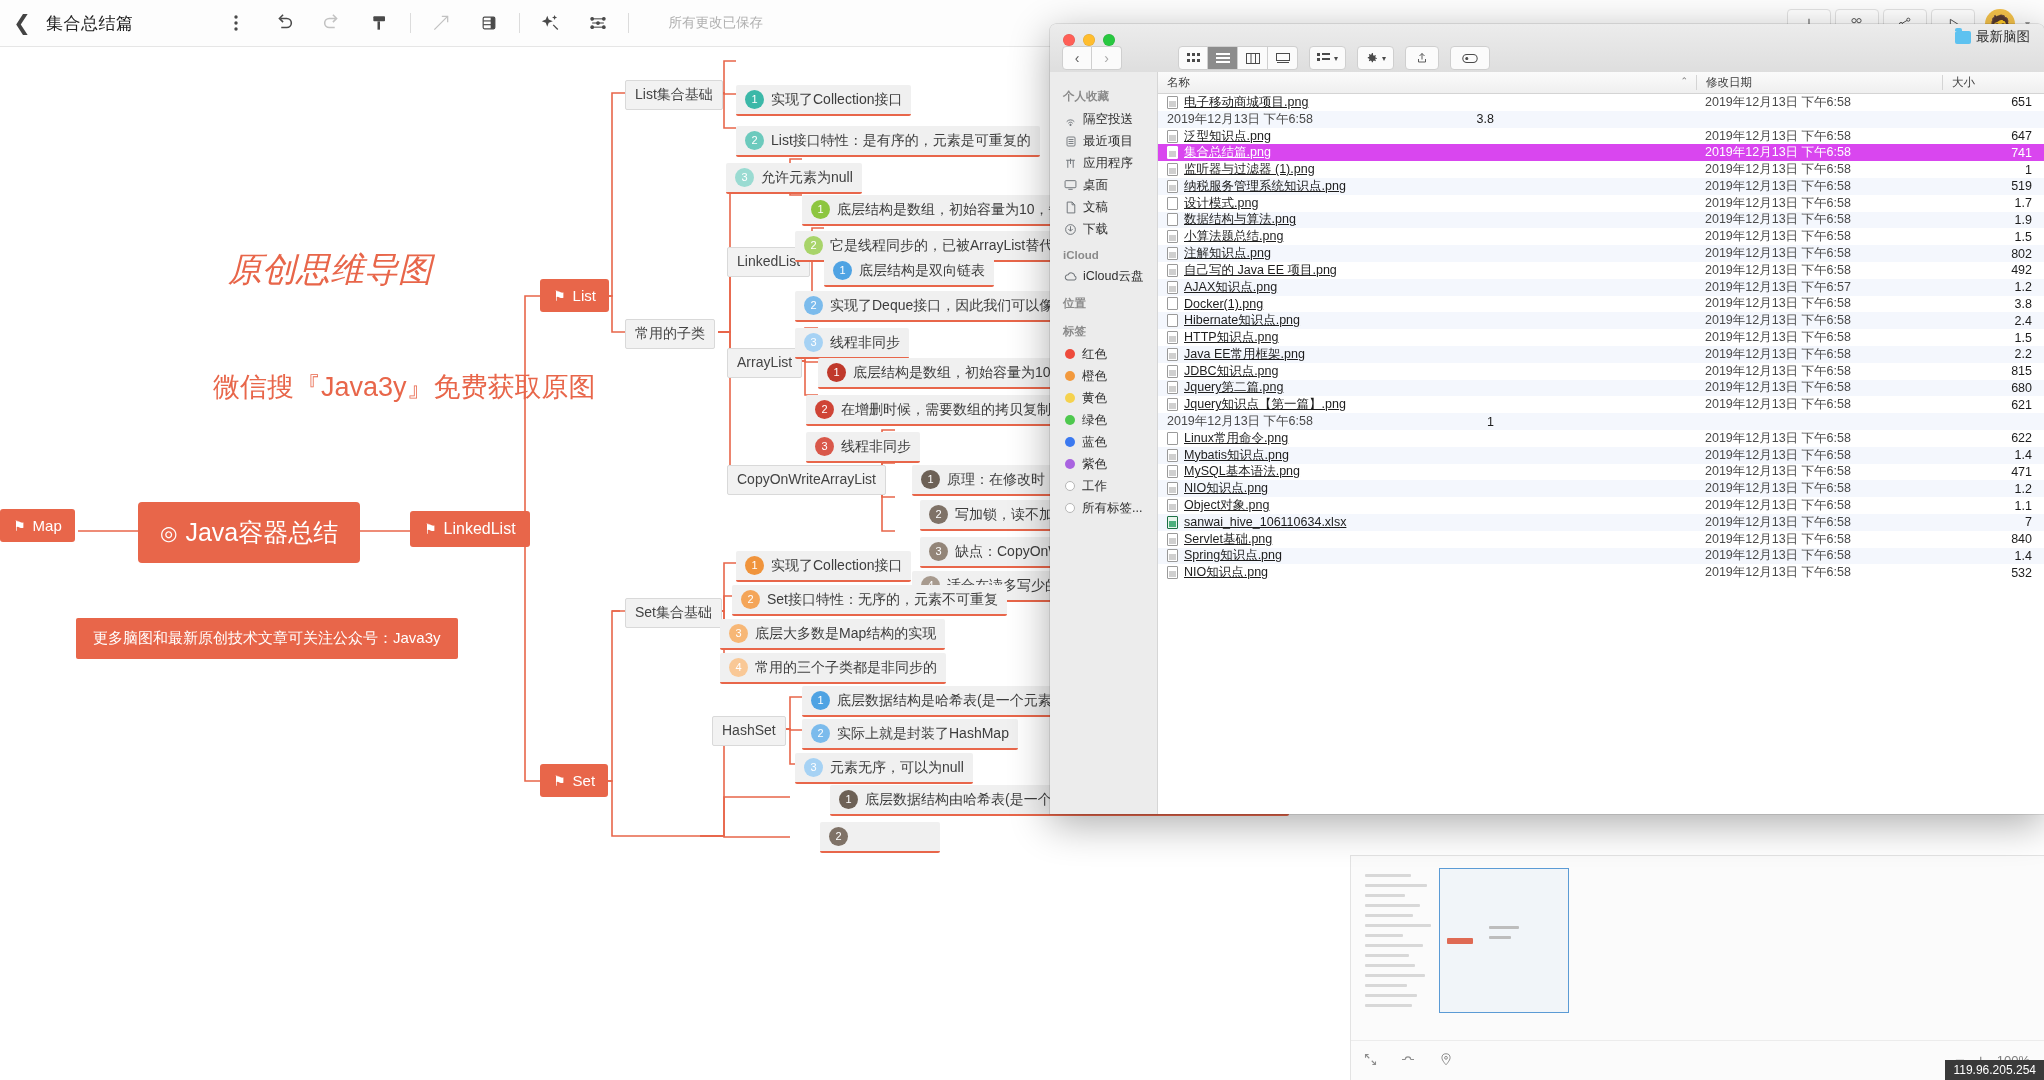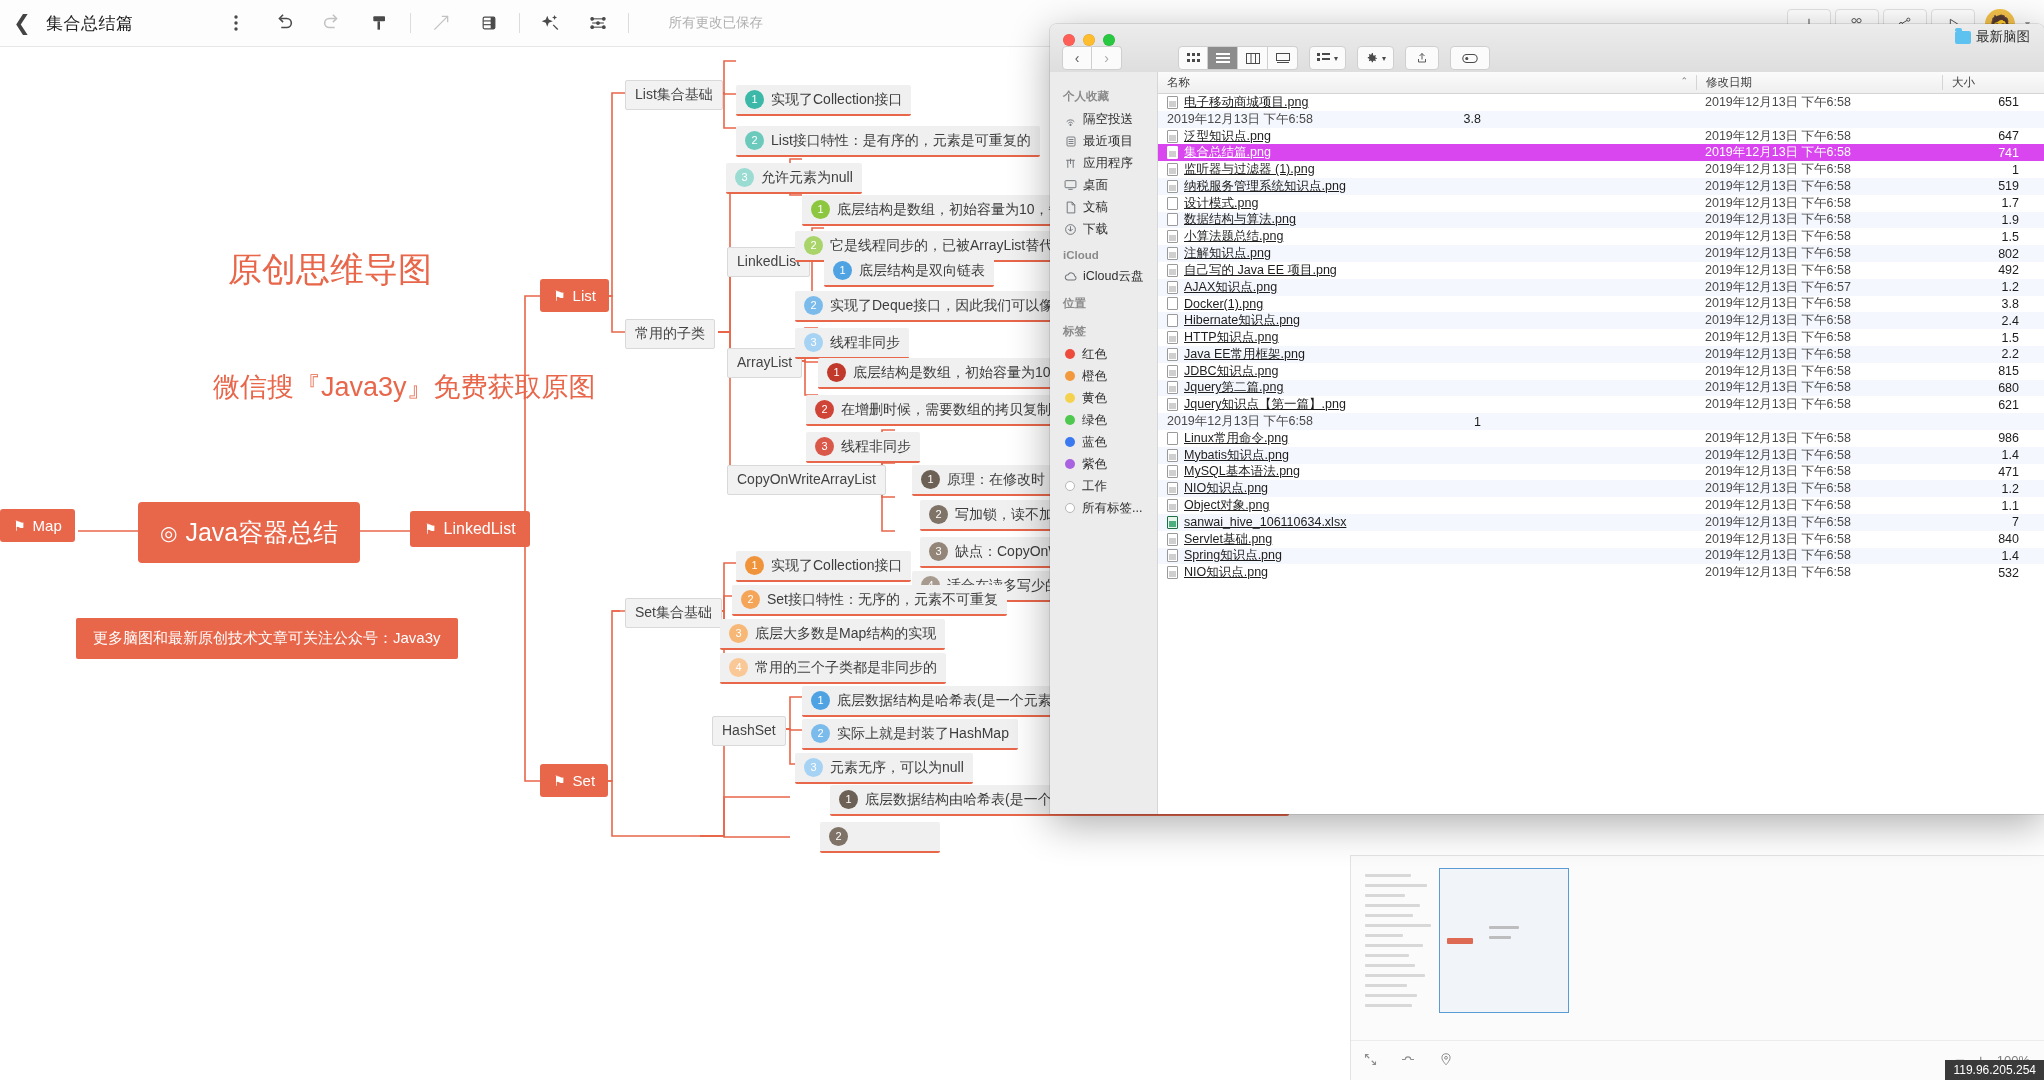--- a/index.html
+++ b/index.html
@@ -127,21 +127,21 @@
   .col-name{ flex:1; padding-left:9px; position:relative; min-width:0;}
   .col-name .sortarrow{ position:absolute; right:8px; top:1px; font-size:9px; color:#7a7a7a;}
   .col-date{ width:246px; border-left:1px solid #d4d4d4; padding-left:9px; }
   .col-size{ width:102px; border-left:1px solid #d4d4d4; padding-left:9px; }
   .frow{ display:flex; height:16.8px; align-items:center; font-size:12.5px; color:#1d1d1d; }
   .frow:nth-child(even){ background:#f4f7fd; }
   .frow.sel{ background:#d946ef; color:#fff; }
   .frow .col-name{ display:flex; align-items:center; border:none;text-decoration:underline;}
   .frow .col-date{ border:none; color:#4a4a4a;}
   .frow.sel .col-date,.frow.sel .col-size{ color:#fff; }
-  .frow .col-size{ border:none; text-align:right; padding-right:25px; padding-left:0; color:#1d1d1d;}
+  .frow .col-size{ border:none; text-align:right; padding-right:12px; padding-left:0; color:#1d1d1d;}
   .fico{ width:11px;height:13px;margin-right:6px;border:1px solid #9a9a9a;background:#fff;
          border-radius:1px;flex:0 0 auto;position:relative;}
   .fico.png:after{content:"";position:absolute;left:1px;top:4px;right:1px;bottom:1px;
          background:#cfcfcf;}
   .fico.y:after{ background:#f0d98a; }
   .fico.x{ border-color:#1d7044; background:#e7f5ec; }
   .fico.x:after{ content:"";position:absolute;left:1px;top:4px;right:1px;bottom:1px;background:#4caf7d;}
   .fico.doc:after{ background:#dcdcdc; }
   .frow.sel .fico{ border-color:#fff; }
 
@@ -321,21 +321,21 @@
 
       <path d="M779,682 H790 V650 H802"></path>
       <path d="M779,682 H790 V683 H802"></path>
       <path d="M779,682 H790 V717 H802"></path>
       <path d="M700,789 H724 V682 H736"></path>
       <path d="M700,789 H724 V750 H790"></path>
       <path d="M700,789 H724 V790 H790"></path>
     </g>
   </svg>
 
-  <div class="promo big" style="left:228px; top:200px;">原创思维导图</div>
+  <div class="promo big" style="left:228px; top:200px;font-style:italic;">原创思维导图</div>
   <div class="promo mid" style="left:213px; top:322px;">微信搜『Java3y』免费获取原图</div>
   <div class="promo bar" style="left:76px; top:571px;">更多脑图和最新原创技术文章可关注公众号：Java3y</div>
 
   <div class="pill center" style="left:138px; top:455px;">
     <span style="margin-right:8px;font-size:20px;">◎</span>
     <span>Java容器总结</span>
   </div>
 
   <div class="pill small" style="left:0px; top:462px;">
     <span class="flagico">⚑</span>
@@ -825,21 +825,21 @@
           <div class="frow">
             <div class="col-date">2019年12月13日 下午6:58</div>
             <div class="col-size">1</div>
           </div>
           <div class="frow">
             <div class="col-name">
               <span class="fico doc"></span>
               <span>Linux常用命令.png</span>
             </div>
             <div class="col-date">2019年12月13日 下午6:58</div>
-            <div class="col-size">986</div>
+            <div class="col-size">622</div>
           </div>
           <div class="frow">
             <div class="col-name">
               <span class="fico png"></span>
               <span>Mybatis知识点.png</span>
             </div>
             <div class="col-date">2019年12月13日 下午6:58</div>
             <div class="col-size">1.4</div>
           </div>
           <div class="frow">

